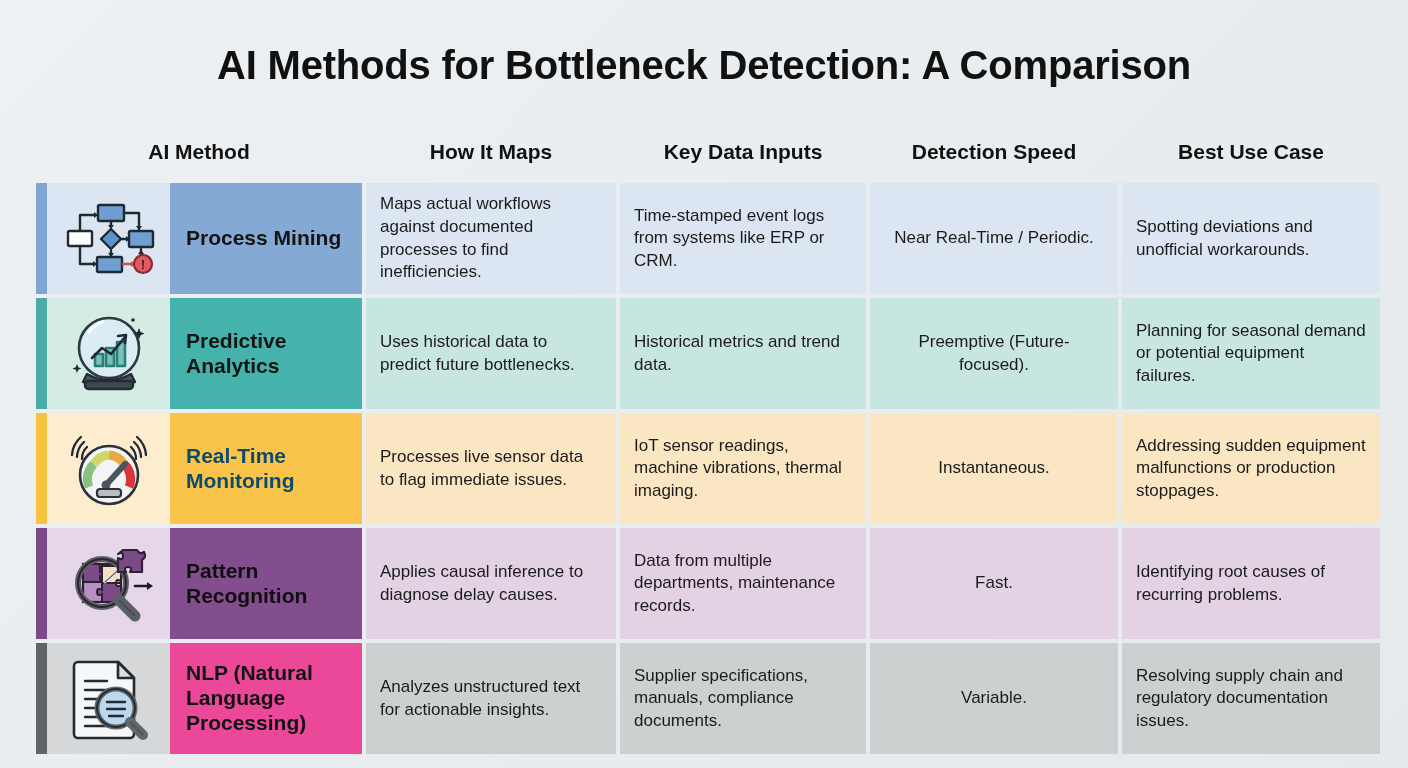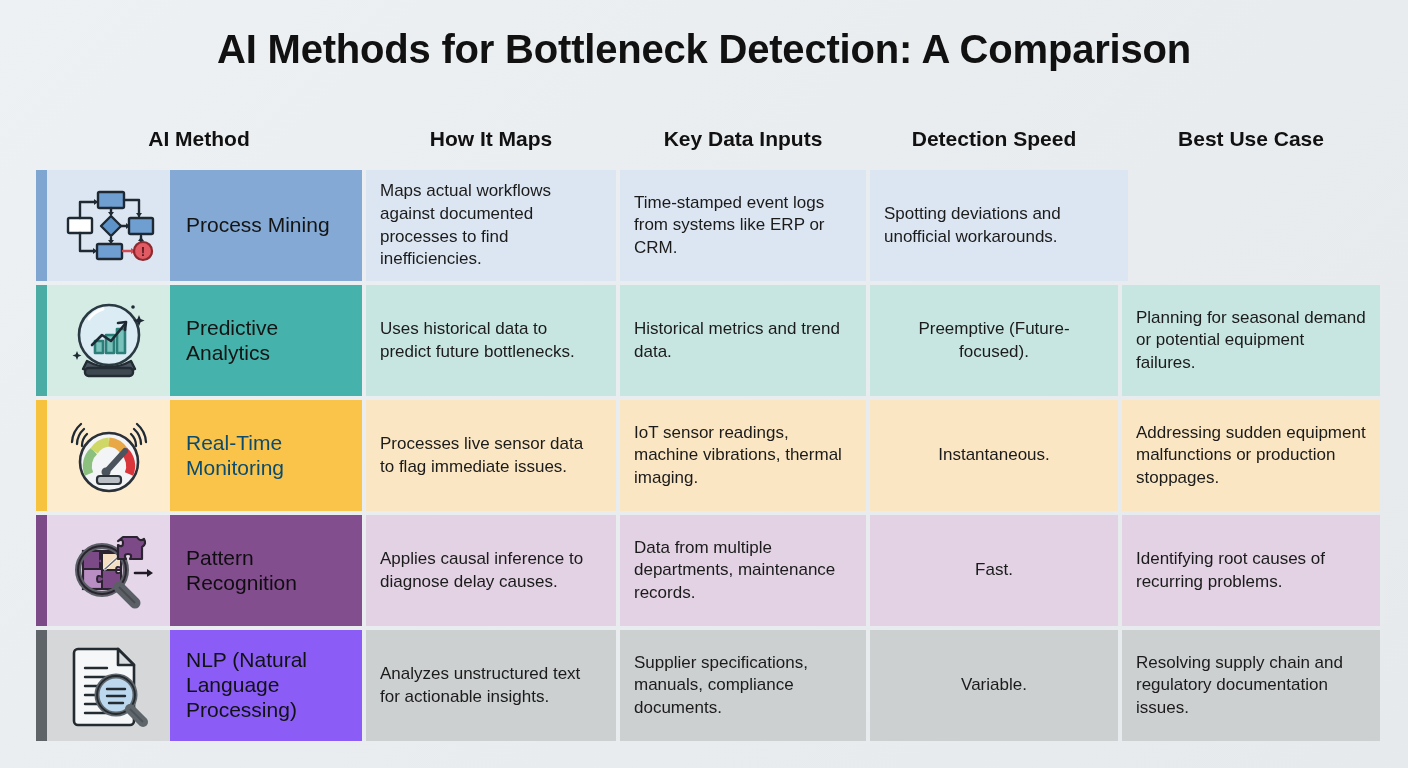--- a/index.html
+++ b/index.html
@@ -13,40 +13,40 @@
   body {
     font-family: "Liberation Sans", sans-serif;
     background: linear-gradient(135deg, #eef1f3 0%, #e9edef 45%, #e6eaec 100%);
     color: #1b1b1b;
   }
 
   .page {
     position: relative;
     width: 1408px;
     height: 540px;
-    padding: 0;
+    padding: 16px;
   }
 
   
   .title {
     text-align: center;
     font-size: 40px;
     font-weight: 700;
     letter-spacing: -0.2px;
     color: #111111;
     padding-top: 26px;
     padding-bottom: 6px;
     line-height: 1.15;
   }
 
   
   .table {
     position: absolute;
     left: 36px;
-    top: 112px;
+    top: 125px;
     width: 1336px;
   }
 
   .row {
     display: flex;
     width: 100%;
     gap: 4px;
     margin-bottom: 4px;
   }
 
@@ -89,21 +89,21 @@
     height: 100%;
   }
 
   .labelcell {
     flex: 1 1 auto;
     height: 100%;
     display: flex;
     align-items: center;
     padding-left: 16px;
     font-size: 21px;
-    font-weight: 400;
+    font-weight: 700;
     line-height: 1.18;
   }
 
   .cell {
     height: 100%;
     padding: 12px 14px;
     font-size: 17px;
     line-height: 1.33;
     display: flex;
     align-items: center;
@@ -138,21 +138,21 @@
 
   
   .r4 .accent     { background: #7c4a86; }
   .r4 .iconcell   { background: #e6d6ea; }
   .r4 .labelcell  { background: #834e8d; color: #100d12; }
   .r4 .cell       { background: #e2d2e4; }
 
   
   .r5 .accent     { background: #5e6468; }
   .r5 .iconcell   { background: #d5d7d8; }
-  .r5 .labelcell  { background: #8b5cf6; color: #101213; }
+  .r5 .labelcell  { background: #ec4899; color: #101213; }
   .r5 .cell       { background: #cdd0d1; }
 
   .icon-svg { display: block; }
 </style>
 </head>
 <body>
 
 <div class="page">
 
   <div class="title">AI Methods for Bottleneck Detection: A Comparison</div>
@@ -202,20 +202,23 @@
           </svg>
         </div>
         <div class="labelcell">Process Mining</div>
       </div>
       <div class="c-how cell">
           <span class="txt">Maps actual workflows against documented processes to find inefficiencies.</span>
         </div>
       <div class="c-inputs cell">
           <span class="txt">Time-stamped event logs from systems like ERP or CRM.</span>
         </div>
+      <div class="c-speed cell center">
+          <span class="txt">Near Real-Time / Periodic.</span>
+        </div>
       <div class="c-use cell">
           <span class="txt">Spotting deviations and unofficial workarounds.</span>
         </div>
     </div>
 
     <div class="row brow r2">
       <div class="c-method">
         <div class="accent"></div>
         <div class="iconcell">
           <svg class="icon-svg" width="88" height="84" viewBox="0 0 88 84">

